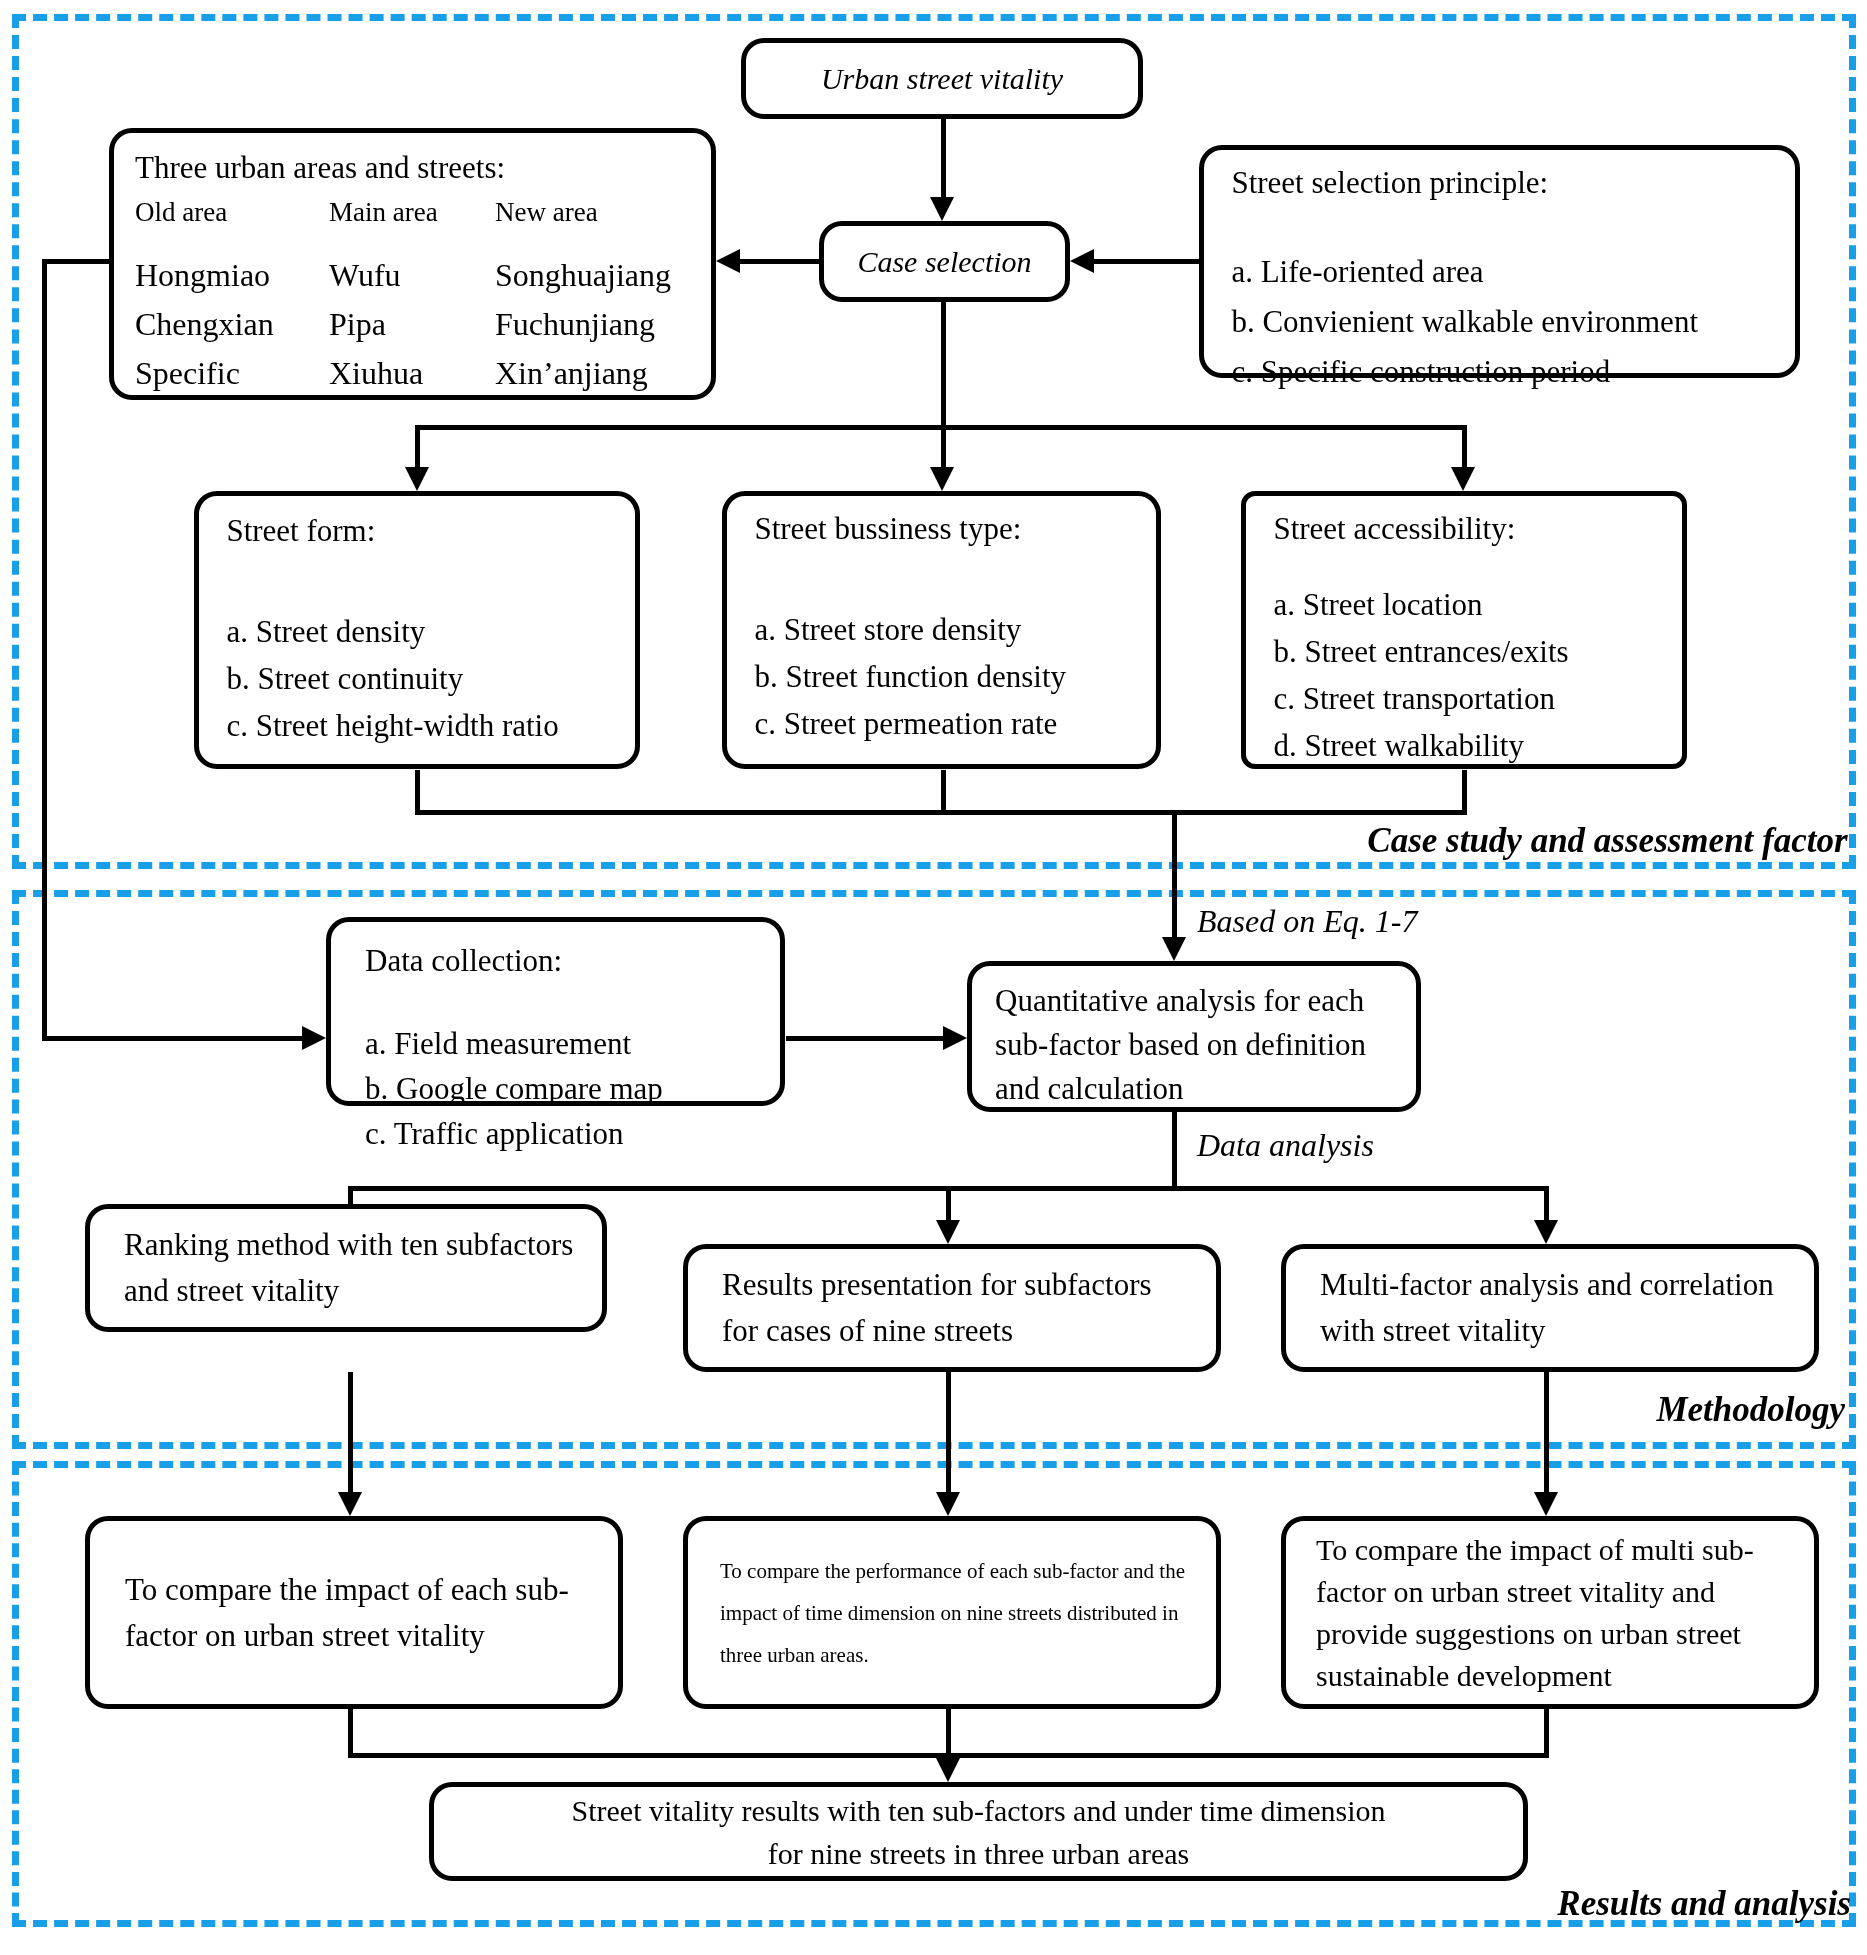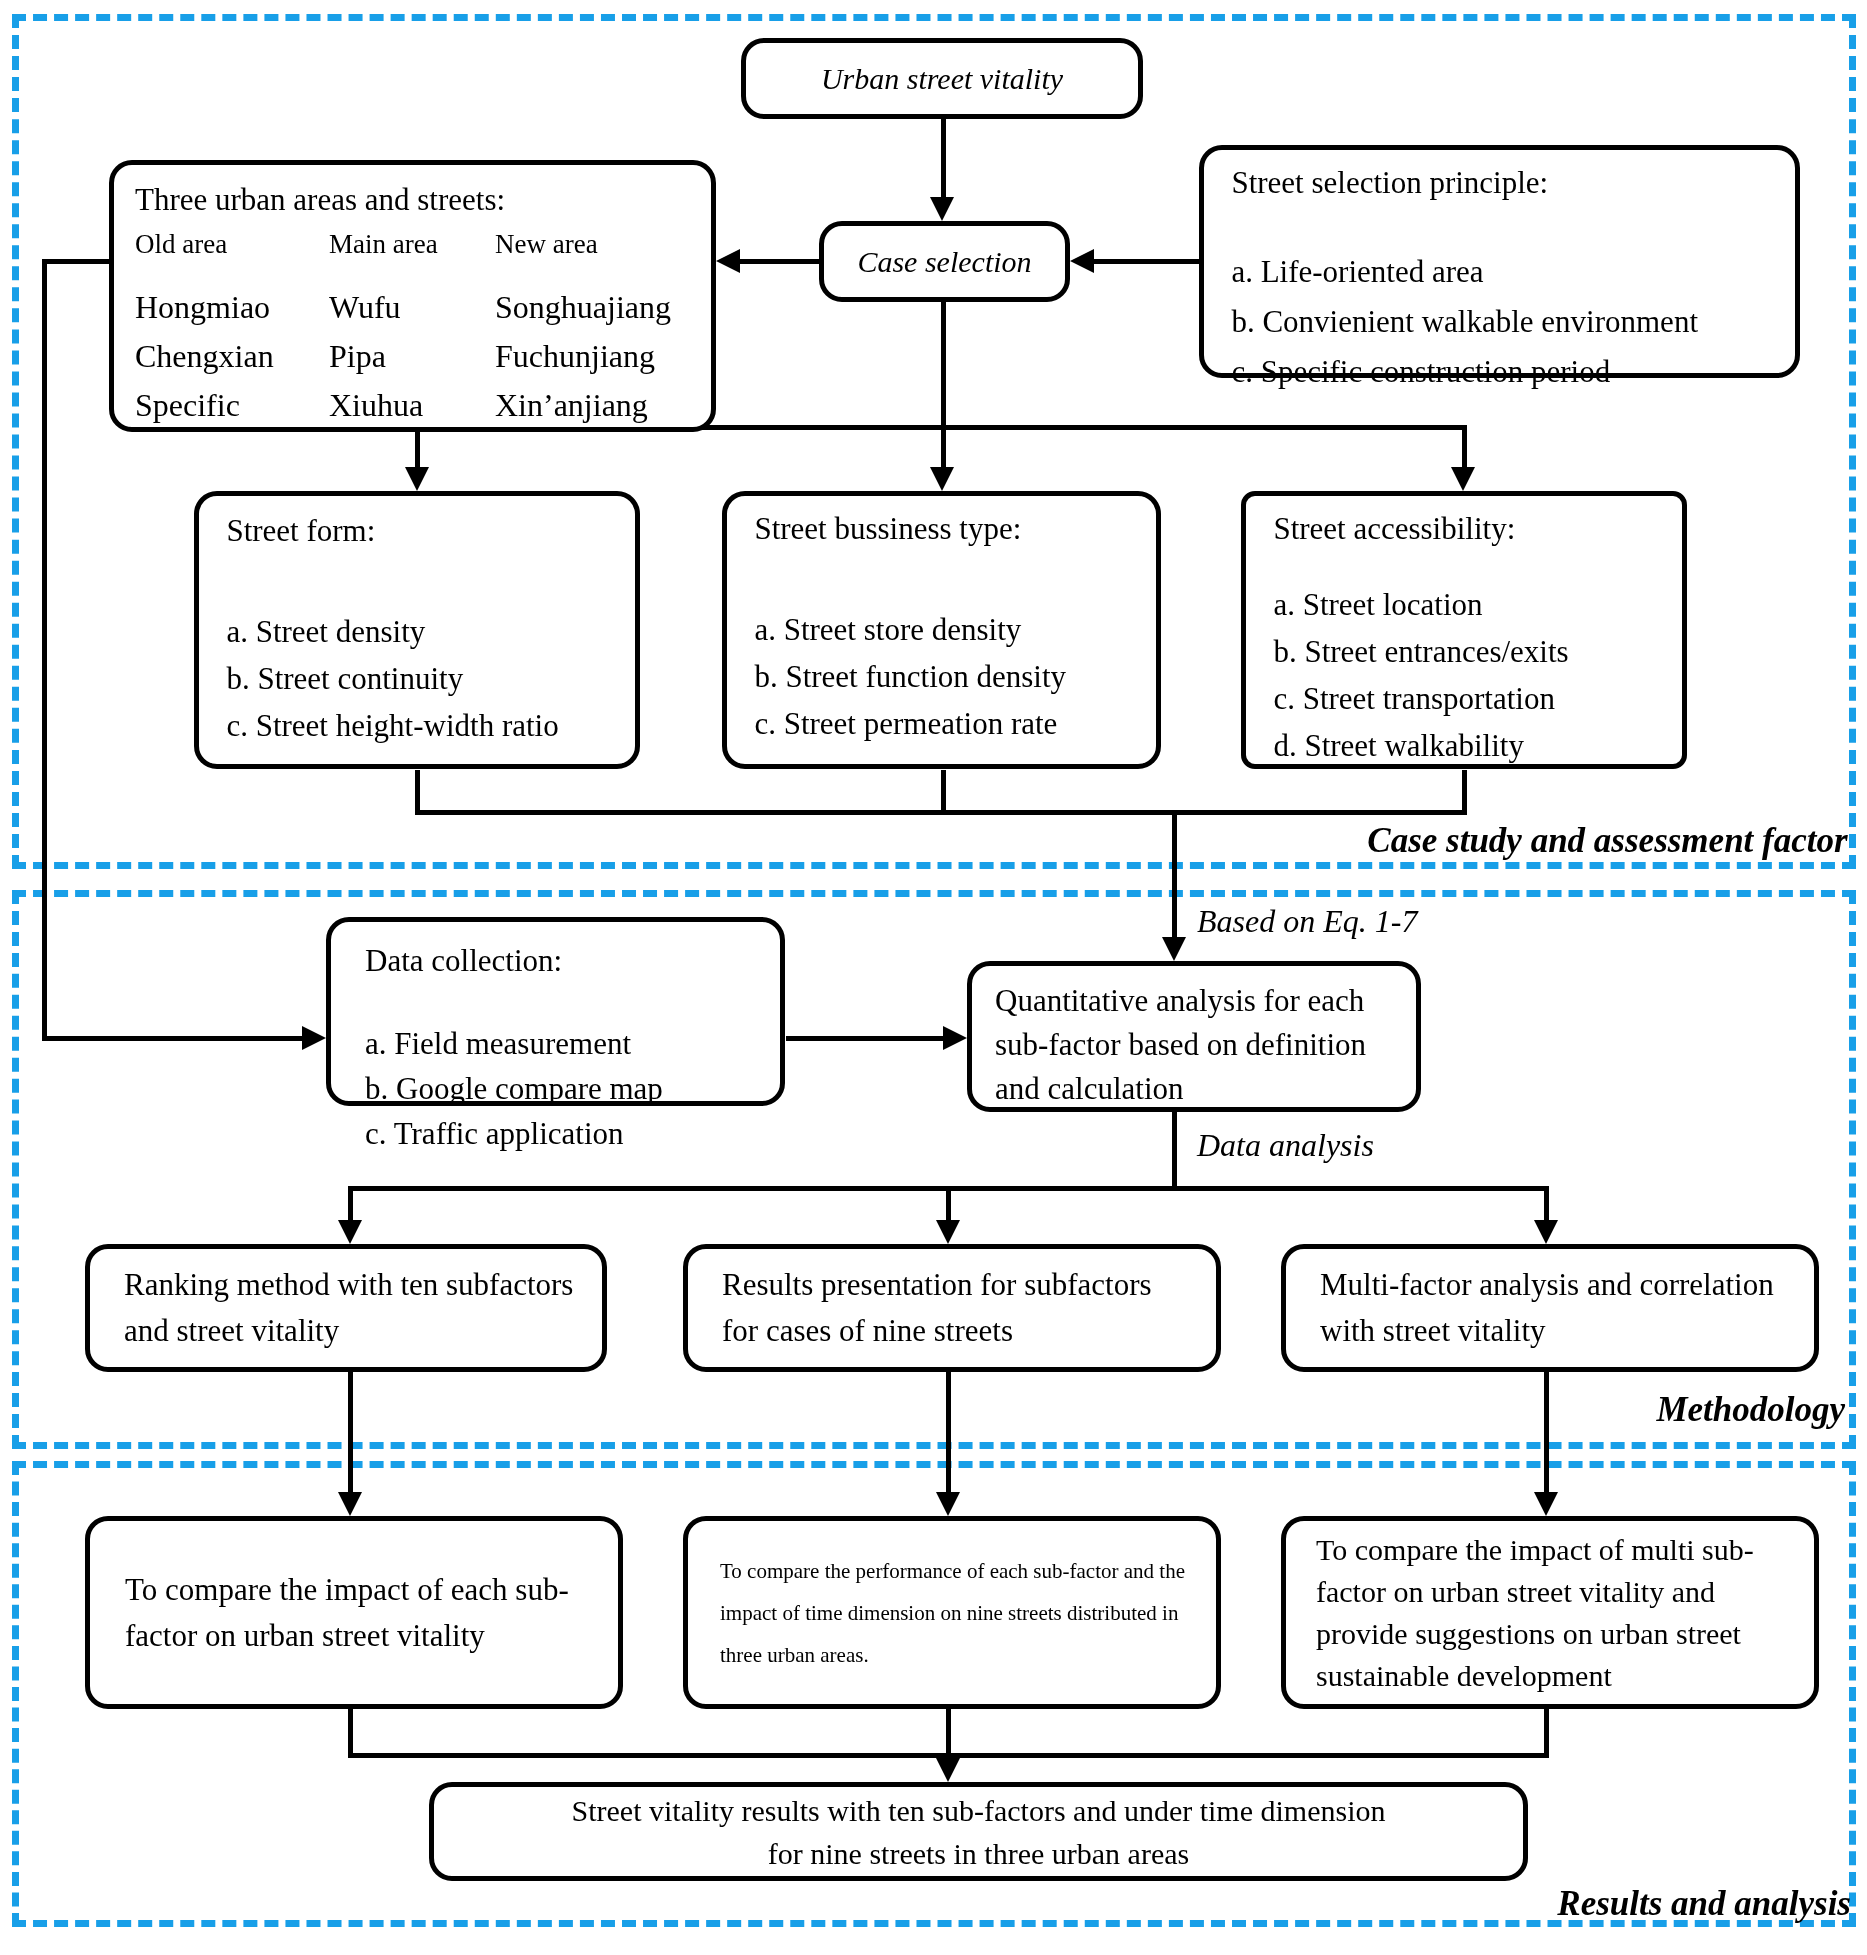--- a/index.html
+++ b/index.html
@@ -56,21 +56,21 @@
   .hline, .vline { position: absolute; background: #000; }
   .hline { height: 4.6px; }
   .vline { width: 4.6px; }
   .ah { position: absolute; width: 0; height: 0; }
   .ah-down  { border-left: 12.6px solid transparent; border-right: 12.6px solid transparent; border-top: 24px solid #000; }
   .ah-left  { border-top: 12.6px solid transparent; border-bottom: 12.6px solid transparent; border-right: 24px solid #000; }
   .ah-right { border-top: 12.6px solid transparent; border-bottom: 12.6px solid transparent; border-left: 24px solid #000; }
 
   
   #b-urban   { left: 741px; top: 38px;  width: 402px;  height: 81px; }
-  #b-areas   { left: 109px;  top: 128px; width: 607px; height: 272px; padding: 17px 0 16px 21px; margin-top: 32px; }
+  #b-areas   { left: 109px;  top: 128px; width: 607px; height: 272px; padding: 17px 0 16px 21px; }
   #b-case    { left: 819px; top: 221px; width: 251px;  height: 81px; }
   #b-principle { left: 1199px; top: 145px; width: 601px; height: 233px; padding: 15px 0 0 27.4px; }
   #b-principle .items { margin-top: 46px; }
   #b-principle .item  { line-height: 50px; }
 
   .areas-col { position: absolute; top: 64px; }
   .areas-col .col-header { font-size: 27px; margin-bottom: 23px; }
   .areas-col .street { font-size: 32px; line-height: 49px; }
   #col-old  { left: 21px; }
   #col-main { left: 215px; }
@@ -87,21 +87,21 @@
   
   #b-data  { left: 326px;  top: 917px; width: 459px; height: 189px; padding: 20.6px 0 0 34px; }
   #b-data .items { margin-top: 42px; }
   #b-data .item  { line-height: 45px; }
   #b-quant { left: 967px; top: 961px; width: 454px; height: 151px; padding: 12.6px 17px 0 23px; line-height: 44px; }
 
   .method-box {
     display: flex; align-items: center;
     line-height: 46px; padding: 0 23px 0 34px;
   }
-  #b-rank    { left: 85px;  top: 1244px; width: 522px; height: 128px; }
+  #b-rank    { left: 85px;  top: 1204px; width: 522px; height: 128px; }
   #b-results { left: 683px; top: 1244px; width: 538px; height: 128px; }
   #b-multi   { left: 1281px; top: 1244px; width: 538px; height: 128px; }
 
   
   .goal-box { display: flex; align-items: center; }
   #b-goal-each  { left: 85px;  top: 1516px; width: 538px; height: 193px; padding: 0 25px 0 35px; line-height: 46px; }
   #b-goal-perf  { left: 683px; top: 1516px; width: 538px; height: 193px; padding: 0 22px 0 32px; font-size: 21px; line-height: 42px; }
   #b-goal-multi { left: 1281px; top: 1516px; width: 538px; height: 193px; padding: 0 19.4px 0 30px; font-size: 30px; line-height: 42px; }
 
   #b-final {

